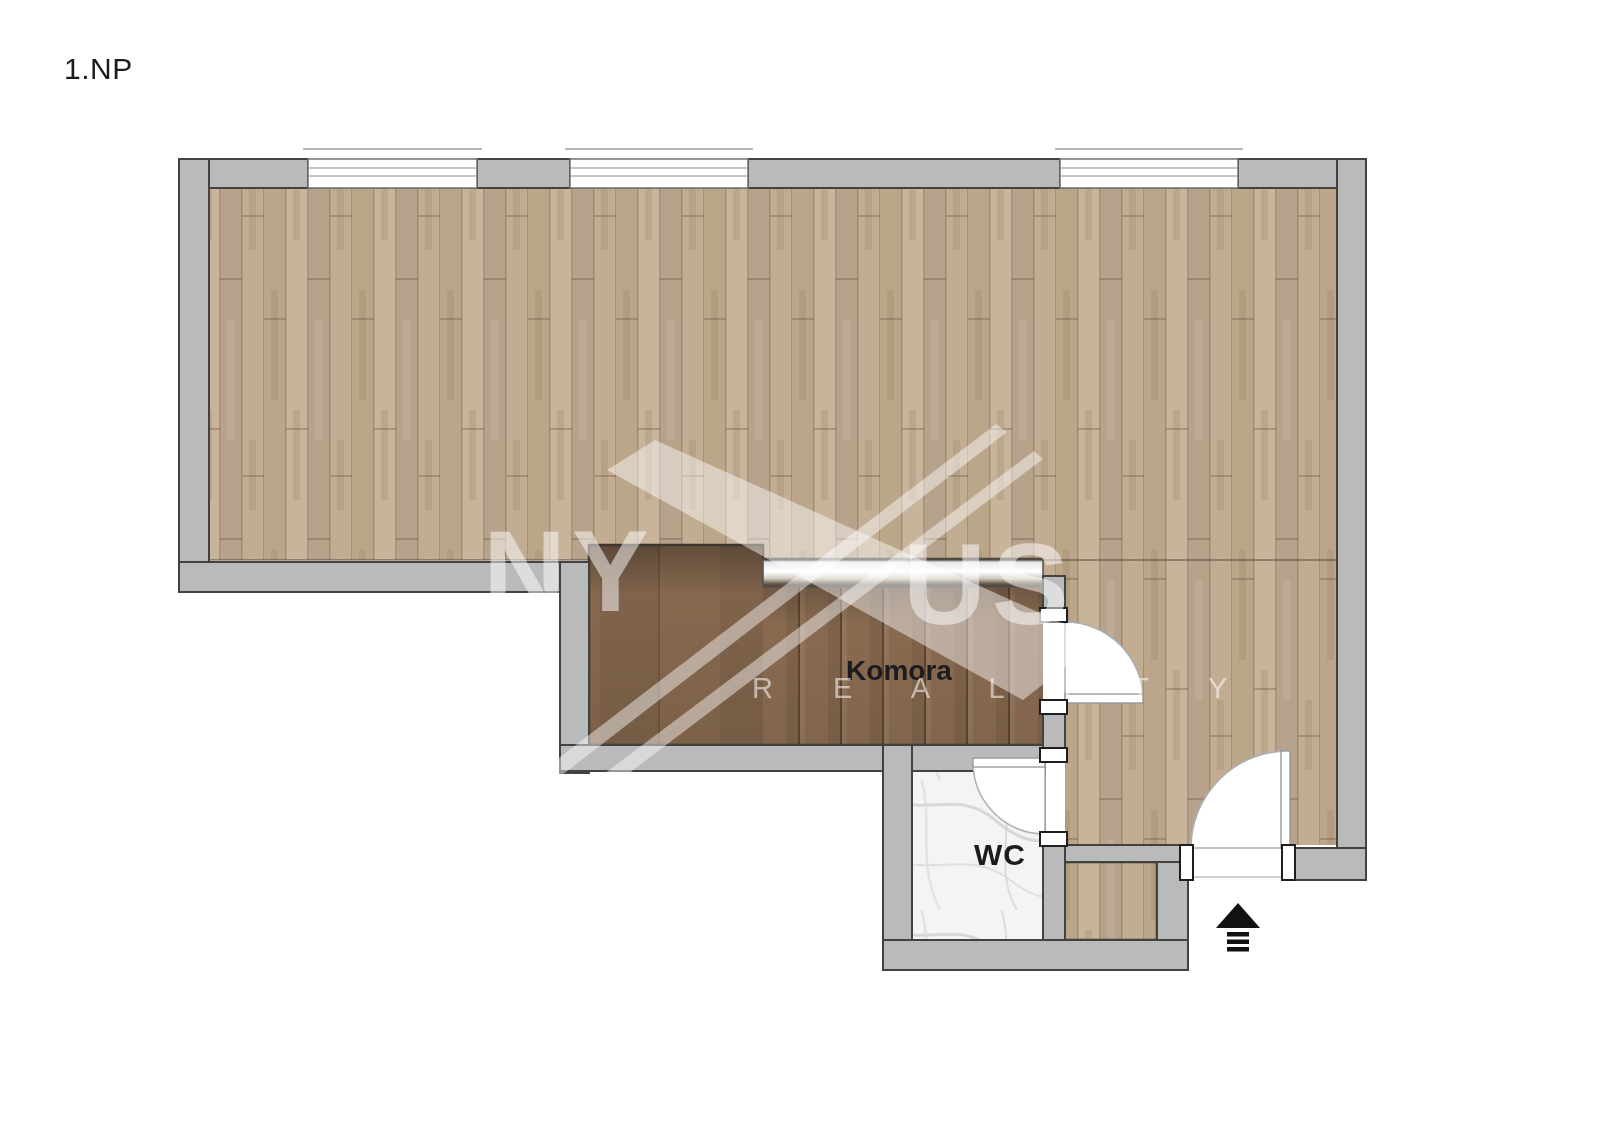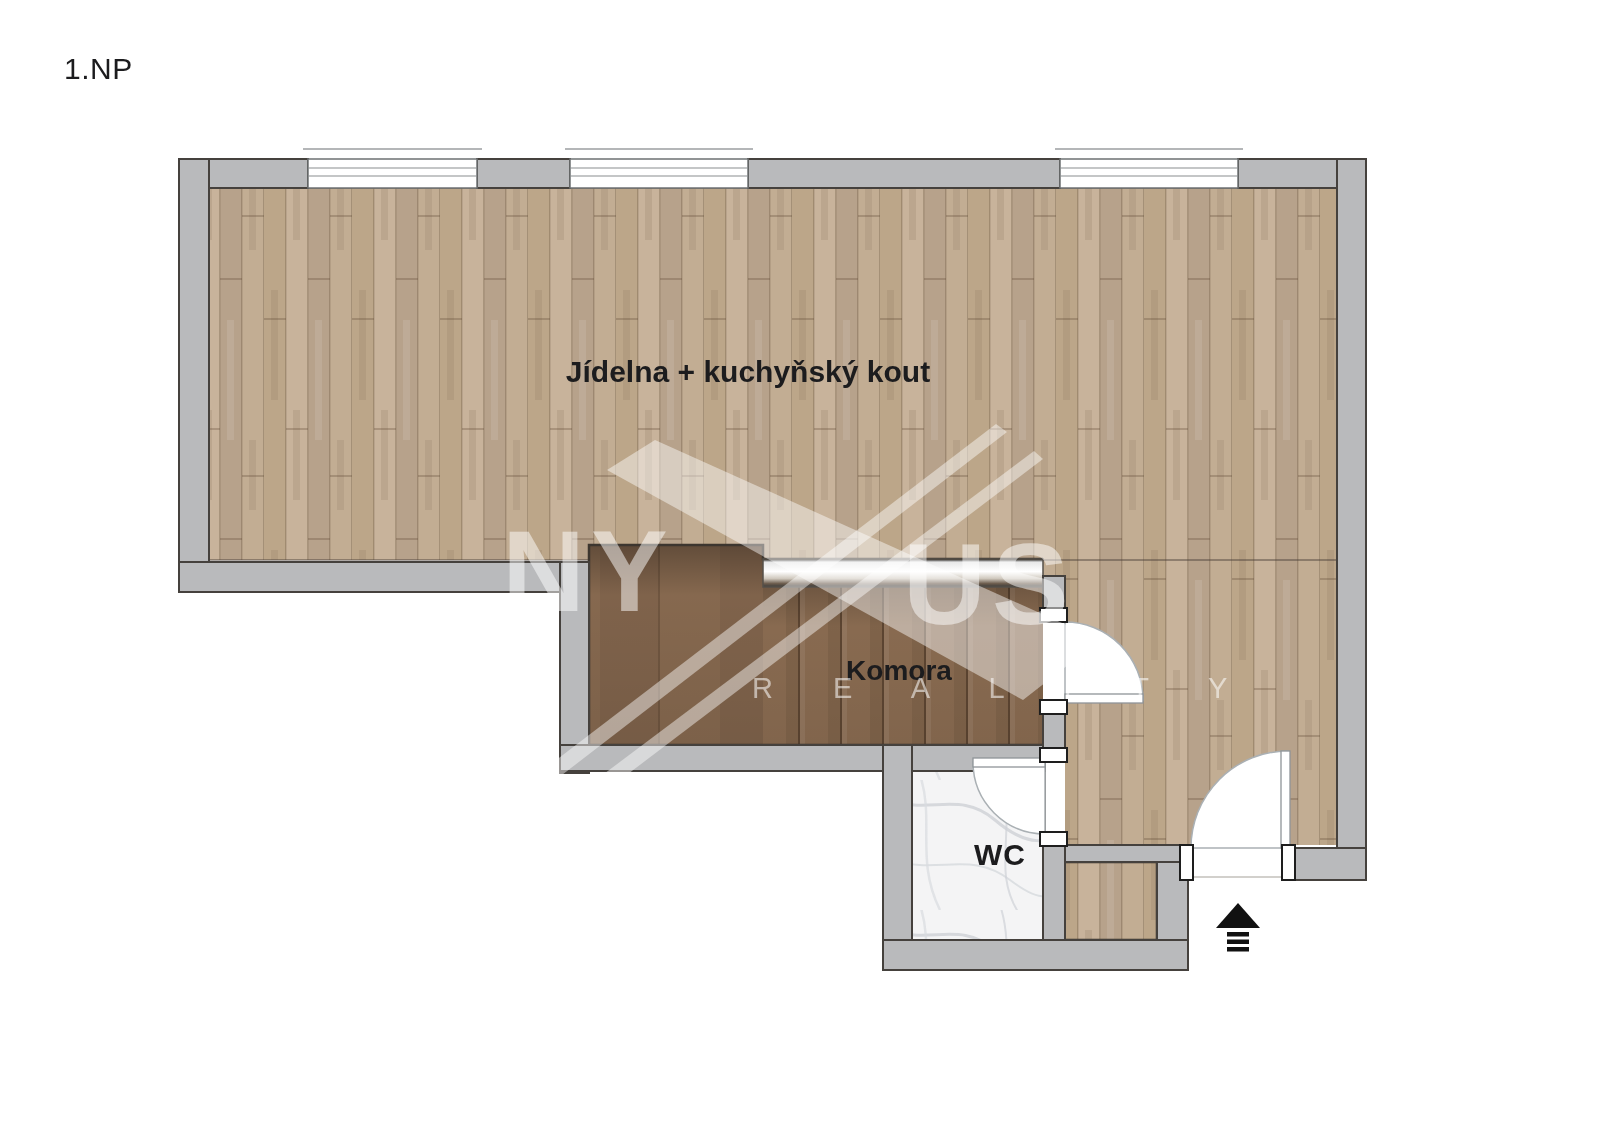--- a/index.html
+++ b/index.html
@@ -6,21 +6,21 @@
   #stage{position:relative;width:1599px;height:1130px;background:var(--bg,#ffffff);
          font-family:Liberation Sans, sans-serif;overflow:hidden;padding-left:16px;}
   #plan-svg{position:absolute;left:0;top:0;}
   .lbl{position:absolute;color:var(--text,#1c1c1e);white-space:nowrap;}
   #floor-title{left:64px;top:52px;font-size:30px;font-weight:500;letter-spacing:.5px;}
   #dining-label{left:748px;top:372px;transform:translate(-50%,-50%);font-size:30px;font-weight:700;}
   #komora-label{left:899px;top:671px;transform:translate(-50%,-50%);font-size:28px;font-weight:700;}
   #wc-label{left:1000px;top:855px;transform:translate(-50%,-50%);font-size:30px;font-weight:700;letter-spacing:1px;}
   
   .wm{position:absolute;color:rgba(255,255,255,0.5);font-weight:700;pointer-events:none;}
-  #wm-left{left:502px;top:514px;font-size:115px;letter-spacing:6px;line-height:1;}
+  #wm-left{left:483px;top:514px;font-size:115px;letter-spacing:6px;line-height:1;}
   #wm-right{left:903px;top:514px;font-size:115px;letter-spacing:6px;line-height:1;margin-top:13px;}
   #wm-sub{left:752px;top:674px;font-size:29px;font-weight:400;letter-spacing:26px;color:rgba(255,255,255,0.55);line-height:1;}
 </style>
 </head>
 <body>
 
 <div id="stage" style="--bg: #ffffff; --text: #1c1c1e;">
 
   <svg id="plan-svg" width="1599" height="1130" viewBox="0 0 1599 1130">
     <defs>
@@ -183,21 +183,20 @@
     <g fill="rgba(255,255,255,0.45)">
       <polygon points="607,470 655,440 1100,640 1023,700"></polygon>
       <polygon points="428,858 996,424 1007,432 440,869"></polygon>
       <polygon points="472,873 1034,451 1043,459 483,884"></polygon>
       <polygon points="268,594 560,563?" visibility="hidden"></polygon>
     </g>
   </svg>
 
   <div id="floor-title" class="lbl">1.NP</div>
 
-  <div id="dining-label" class="lbl">Jídelna + kuchyňský kout</div>
 
   <div id="komora-label" class="lbl">Komora</div>
 
   <div id="wc-label" class="lbl">WC</div>
 
   <div>
     <span id="wm-left" class="wm">NY</span>
     <span id="wm-right" class="wm">US</span>
     <span id="wm-sub" class="wm">R E A L I T Y</span>
   </div>

